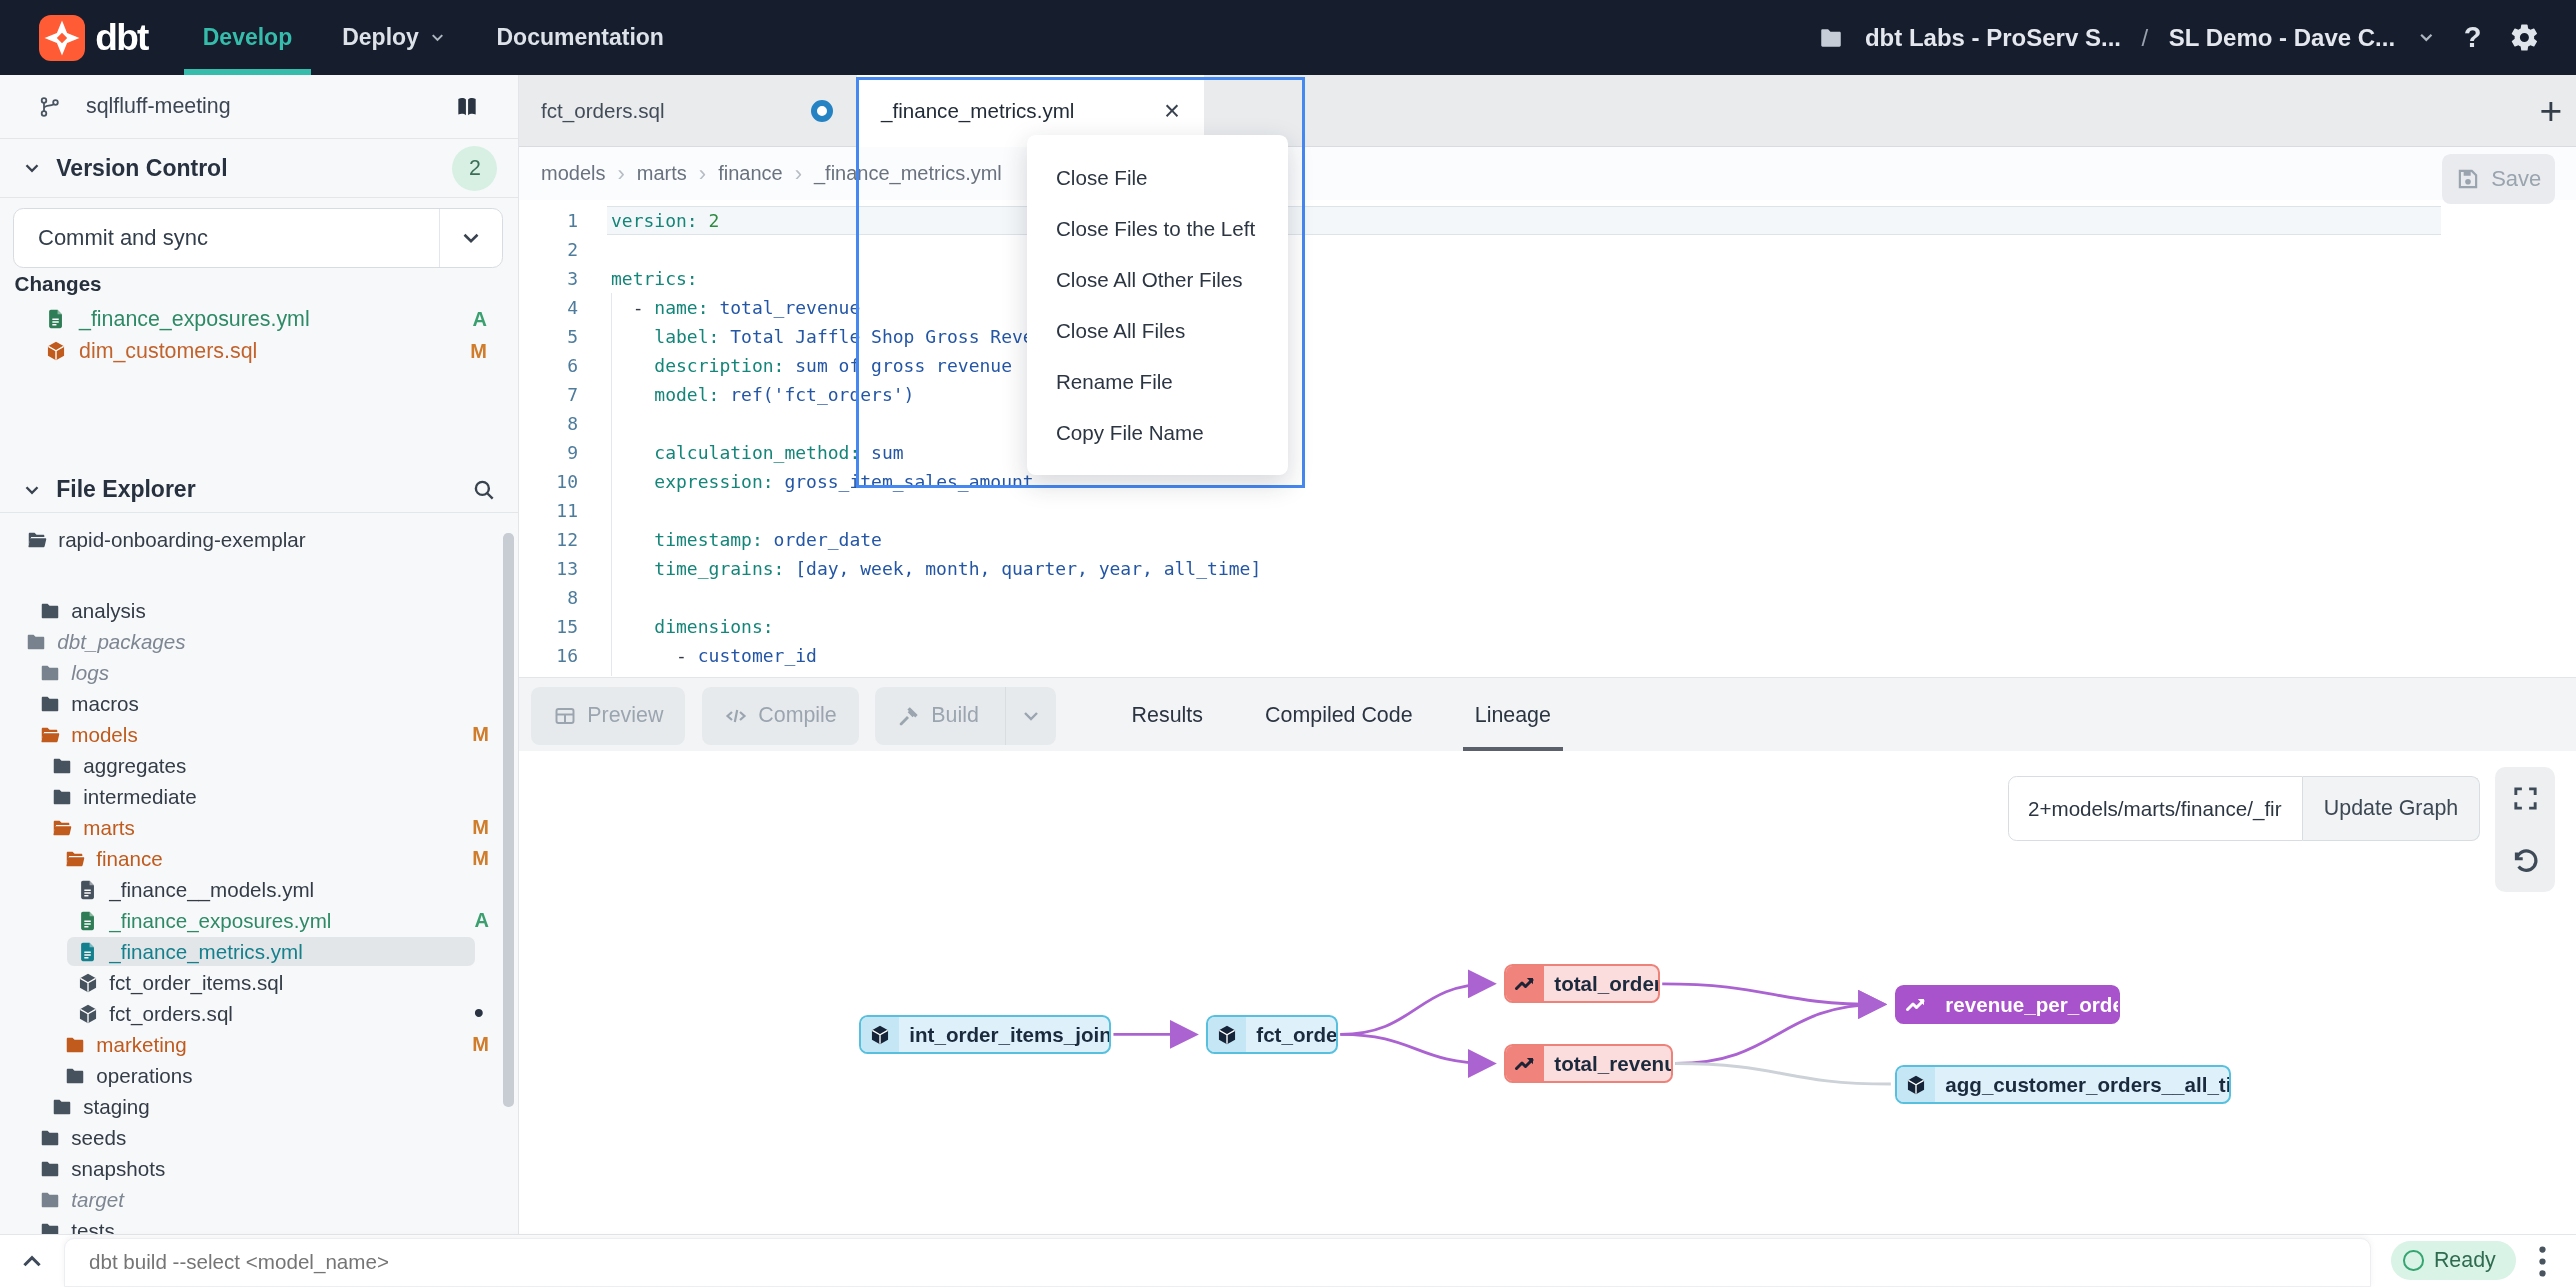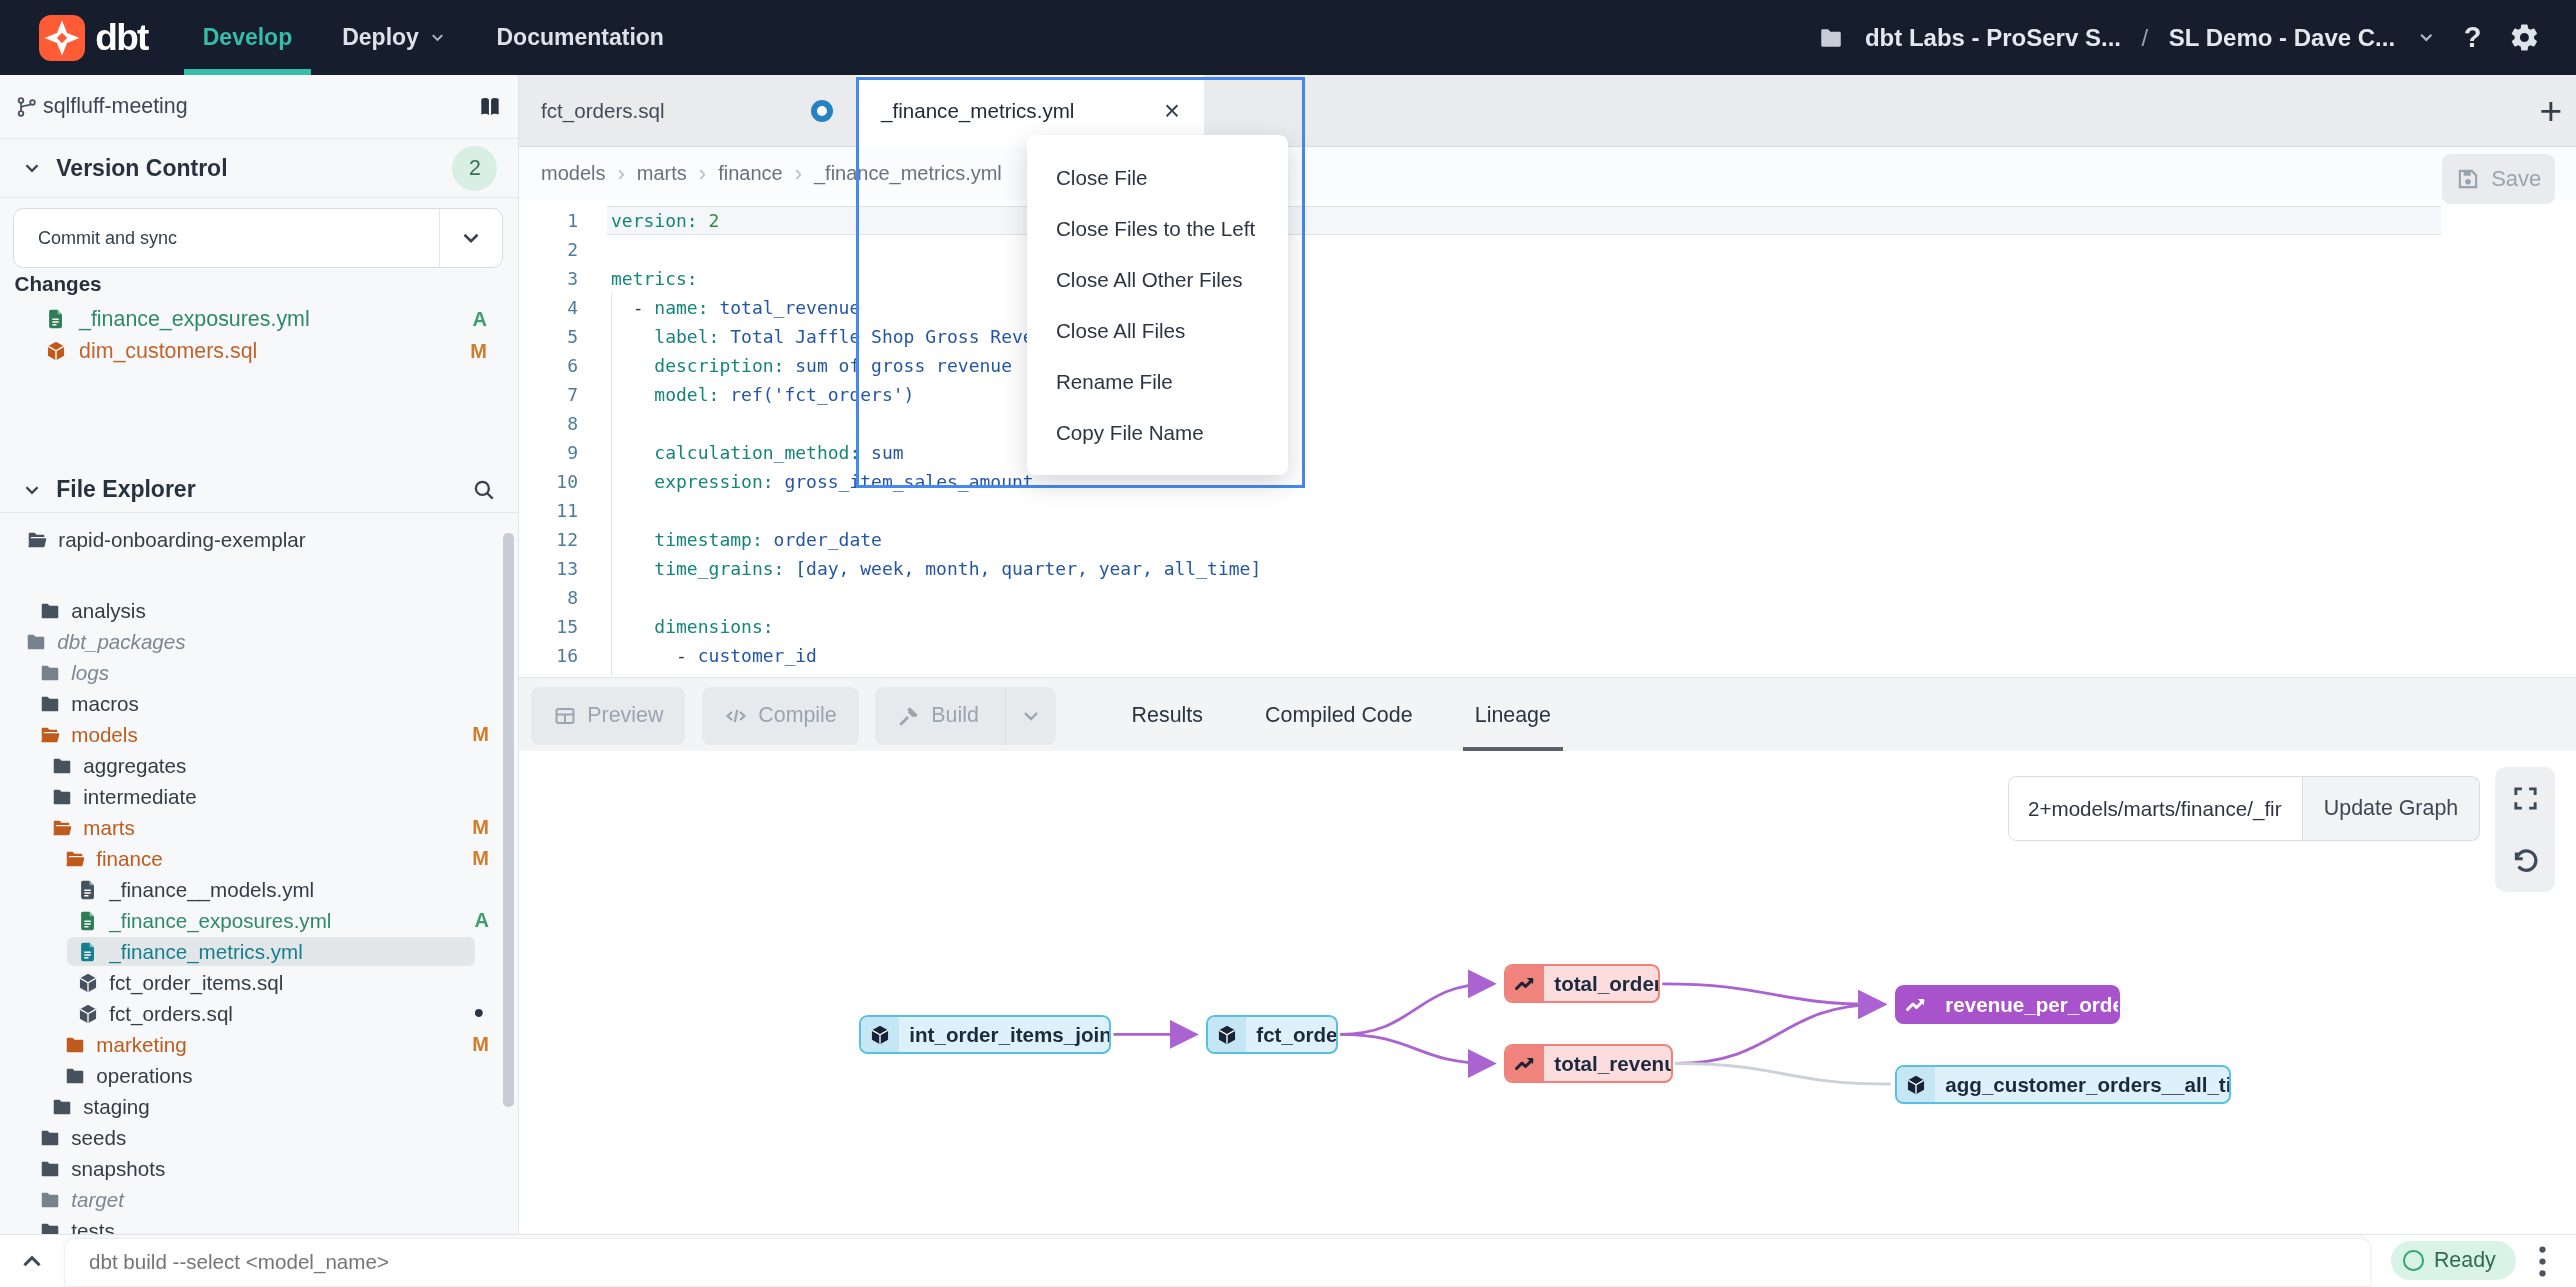--- a/index.html
+++ b/index.html
@@ -22,30 +22,30 @@
   .nav-right{margin-left:auto;display:flex;align-items:center;gap:20.6px;margin-right:36px;
     color:#e4e8ee;font-size:24px;font-weight:bold}
   .nav-sep{color:#98a1ad;font-weight:normal}
   .nav-chev{color:#aeb6c0}
   .nav-iconbtn{color:#dfe4ea;margin-left:6.9px}
 
   
   .sidebar{position:absolute;left:0;top:75px;width:519px;height:1159px;background:#f7f8f9;
     border-right:0.9px solid #e2e6e9}
   .branch-row{position:absolute;top:0;left:0;right:0;height:64px;border-bottom:0.9px solid #e4e7ea;
-    display:flex;align-items:center;gap:4px;padding:0 15px;font-size:21.4px;color:#3d4document;color:#3d4754}
+    display:flex;align-items:center;gap:24px;padding:0 38px;font-size:21.4px;color:#3d4document;color:#3d4754}
   .branch-row .spacer{margin-left:auto}
   .section-header{position:absolute;left:0;right:0;display:flex;align-items:center;gap:13.7px;
     padding:0 20.6px;border-bottom:0.9px solid #e4e7ea;font-size:23px;font-weight:bold;color:#27313f}
   .vc-header{top:64px;height:59px}
   .fe-header{top:392px;height:46px}
   .badge{margin-left:auto;width:45px;height:45px;border-radius:50%;background:#d7f0e3;
     color:#3c6e57;display:flex;align-items:center;justify-content:center;font-size:21.4px;font-weight:normal}
   .commit-btn{position:absolute;left:13px;right:15.4px;top:133px;height:60px;background:#fff;
-    border:0.9px solid #d7dce2;border-radius:10.3px;display:flex;align-items:center;font-size:18px;
+    border:0.9px solid #d7dce2;border-radius:10.3px;display:flex;align-items:center;font-size:22px;
     color:#333e4b;cursor:pointer}
   .commit-label{padding-left:24px}
   .commit-chev{margin-left:auto;width:63px;height:100%;border-left:0.9px solid #e3e7ec;
     display:flex;align-items:center;justify-content:center;color:#39434f}
   .changes-title{position:absolute;left:14.6px;top:197px;font-size:20.6px;font-weight:bold;color:#27303d}
   .changes-list{position:absolute;left:0;right:0;top:228px}
   .change-row{height:32px;display:flex;align-items:center;gap:12px;padding-left:45px;
     font-size:21.4px;cursor:pointer}
   .change-row .st{margin-left:auto;margin-right:31px;font-weight:bold;font-size:20px}
   .c-green{color:#2e8a66}.c-orange{color:#c2632d}

